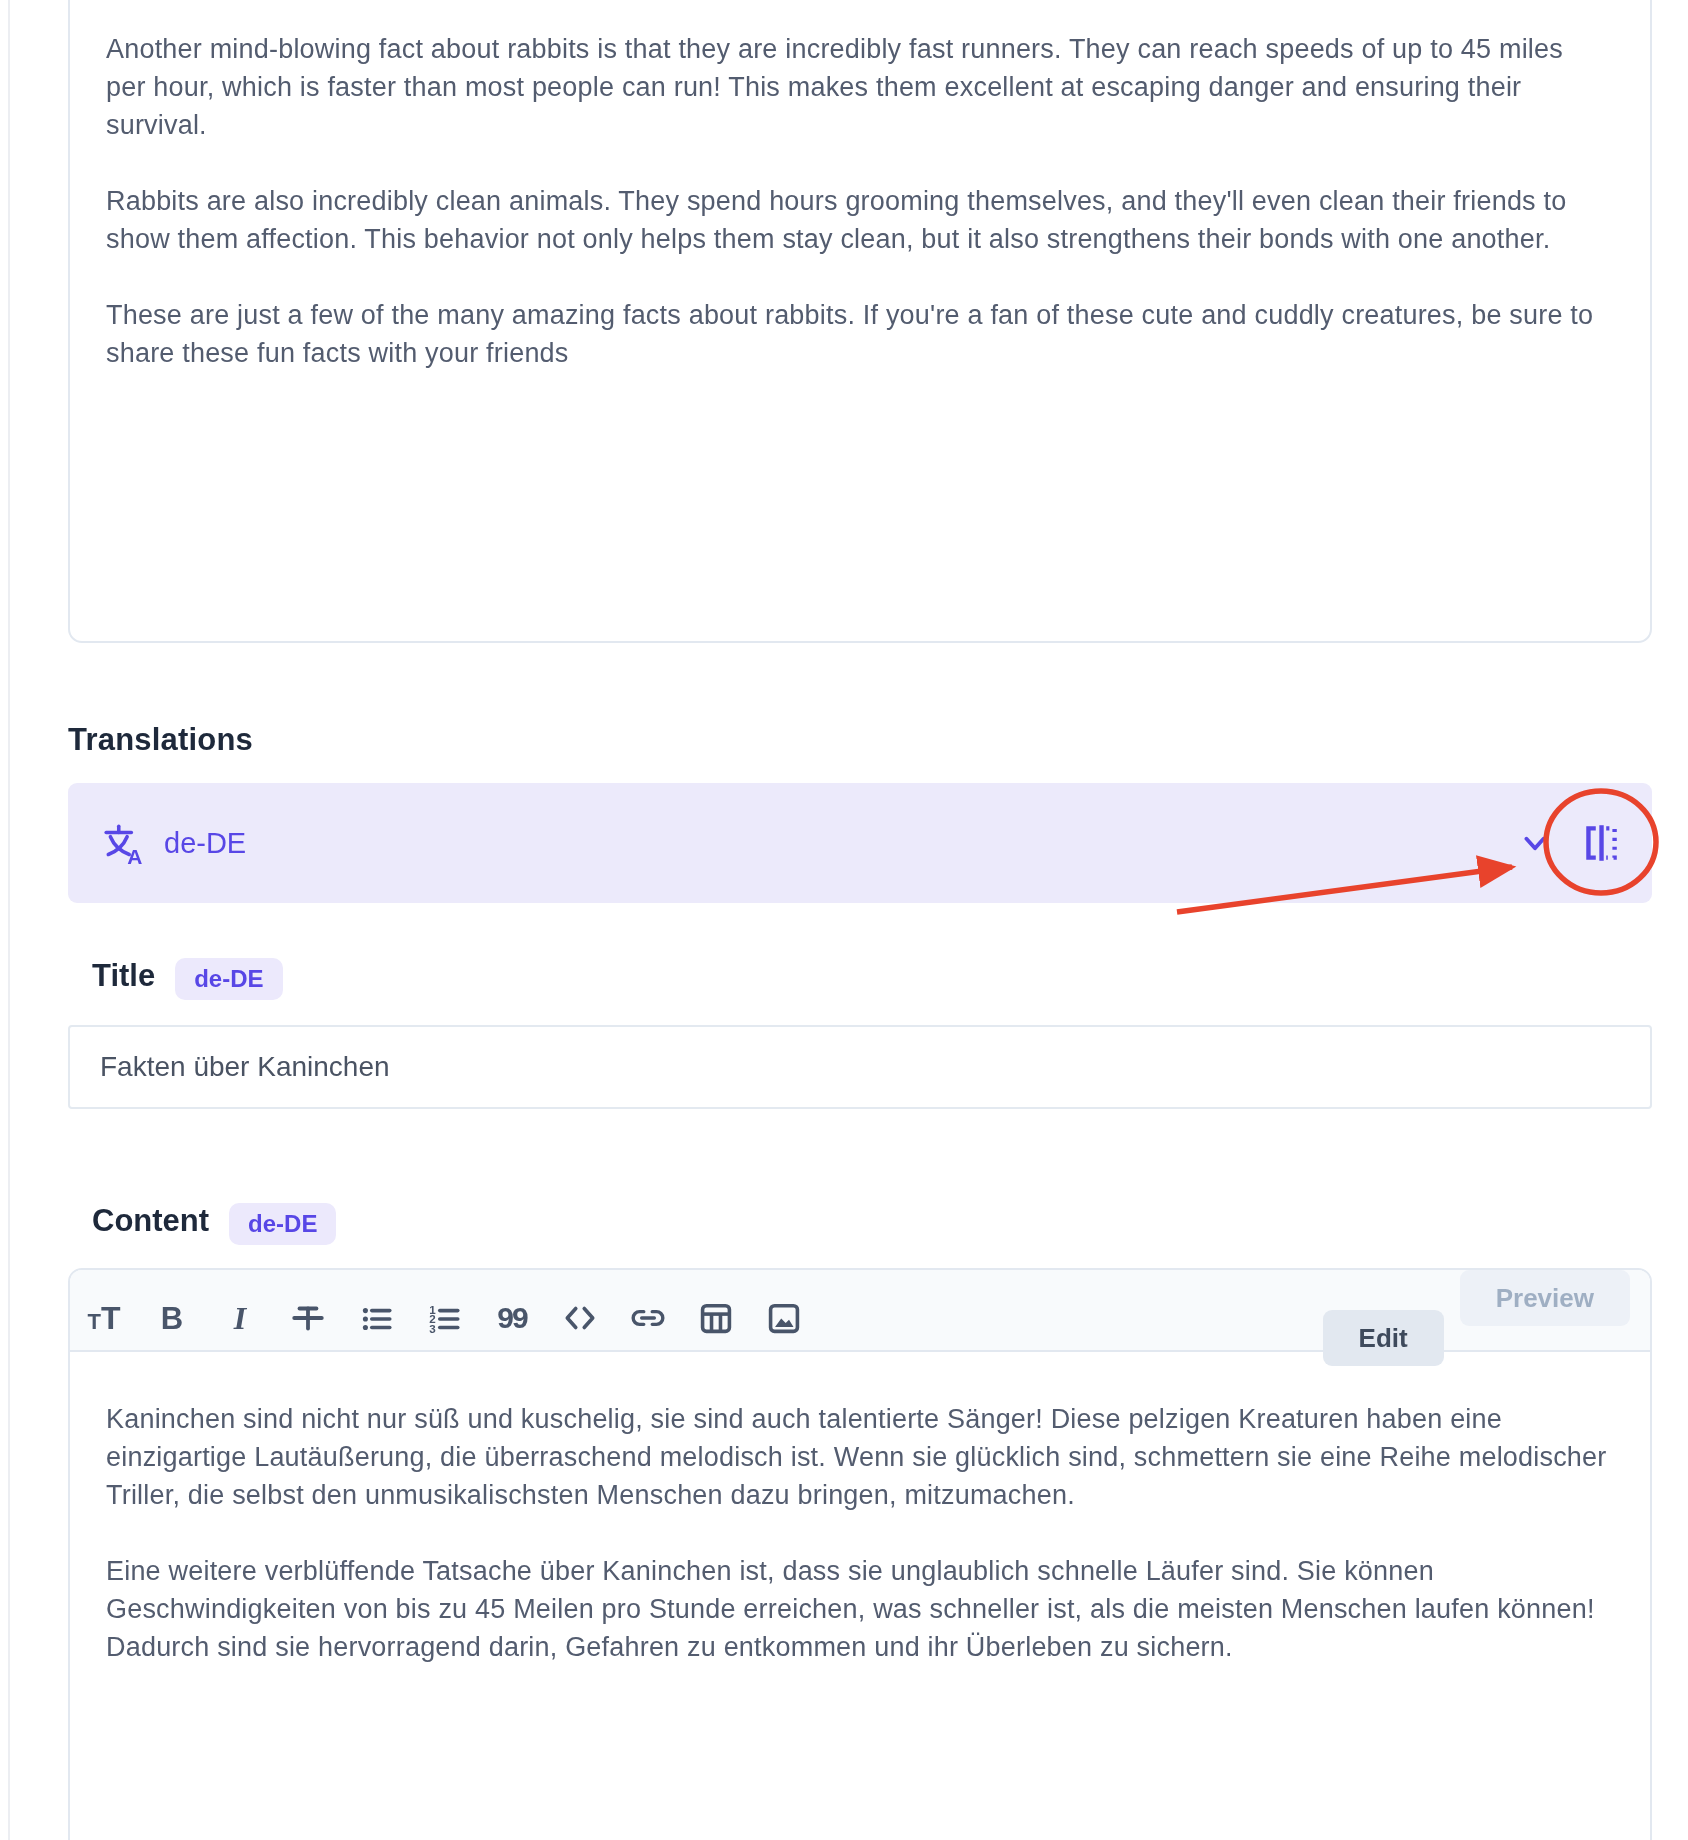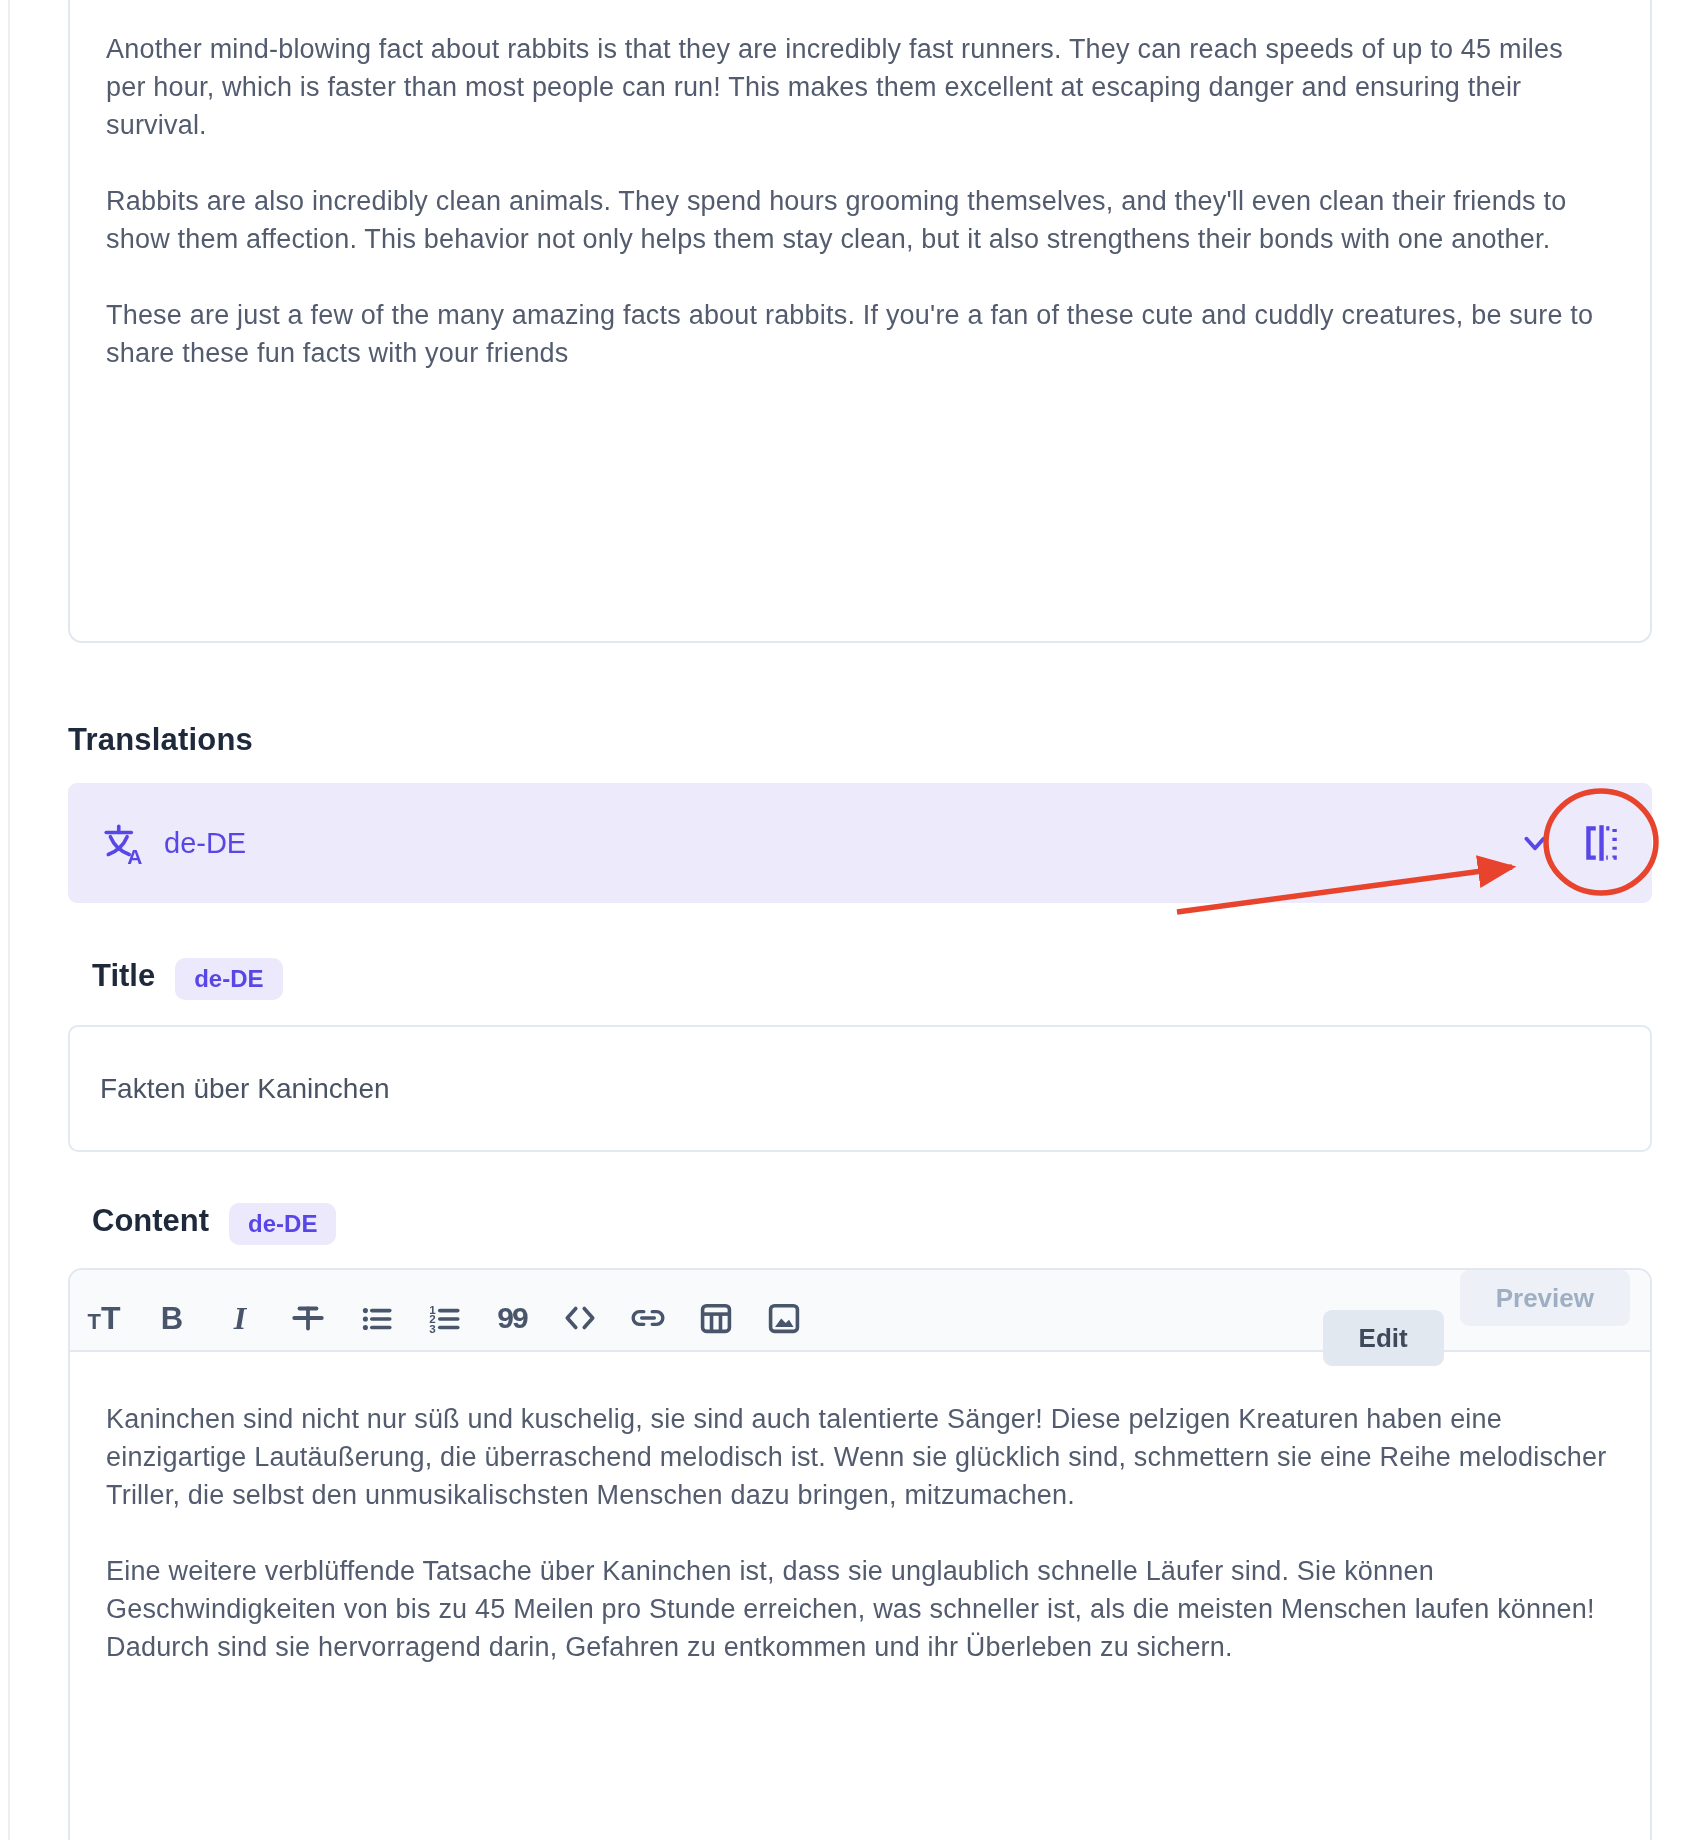--- a/index.html
+++ b/index.html
@@ -45,22 +45,22 @@
   .field-label-row { position: absolute; left: 68px; display: flex; align-items: flex-start; gap: 20px; margin-left: 24px; }
   .row-title { top: 958px; }
   .row-content { top: 1203px; }
   .field-label { font-size: 31px; font-weight: 700; color: #1E293B; }
   .locale-badge {
     background: #ECE9FC; color: #5847E6; font-size: 24px; font-weight: 700;
     padding: 9px 19px; border-radius: 10px; line-height: 1;
   }
   
   .title-input {
-    position: absolute; left: 68px; top: 1025px; width: 1584px; height: 127px;
-    border: 2px solid #E3E9F0; border-radius: 10px;
+    position: absolute; left: 68px; top: 1025px; width: 1584px; height: 84px;
+    border: 2px solid #E3E9F0; border-radius: 4px;
     font-family: "Liberation Sans", sans-serif;
     font-size: 28px; color: #4A5363; padding: 16px 30px; background: #fff; outline: none;
   }
   
   .editor {
     position: absolute; left: 68px; top: 1268px; width: 1584px; height: 660px;
     border: 2px solid #E2E8F0; border-radius: 14px; background: #fff;
   }
   .editor-toolbar {
     height: 82px; background: #F8FAFC; border-bottom: 2px solid #E2E8F0;

